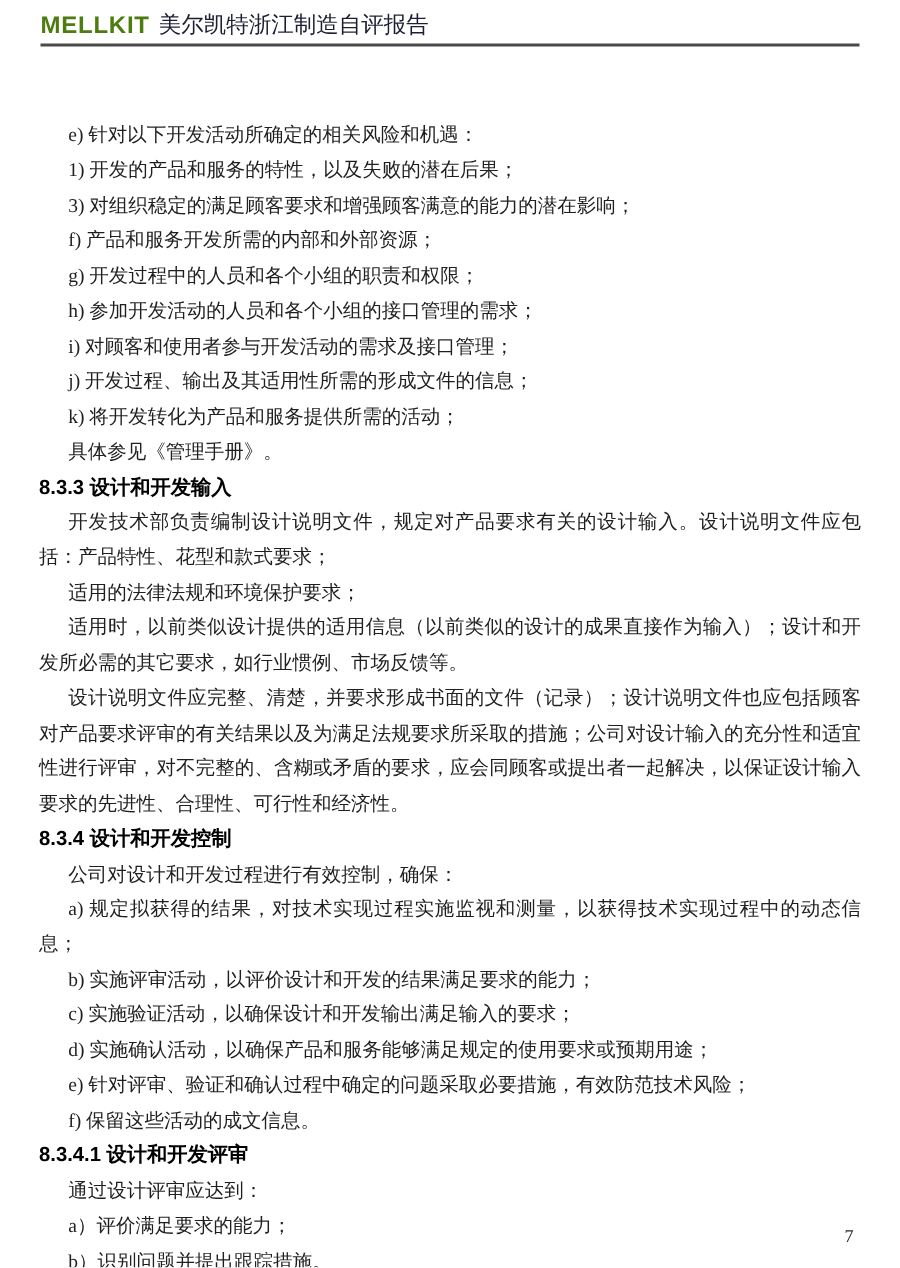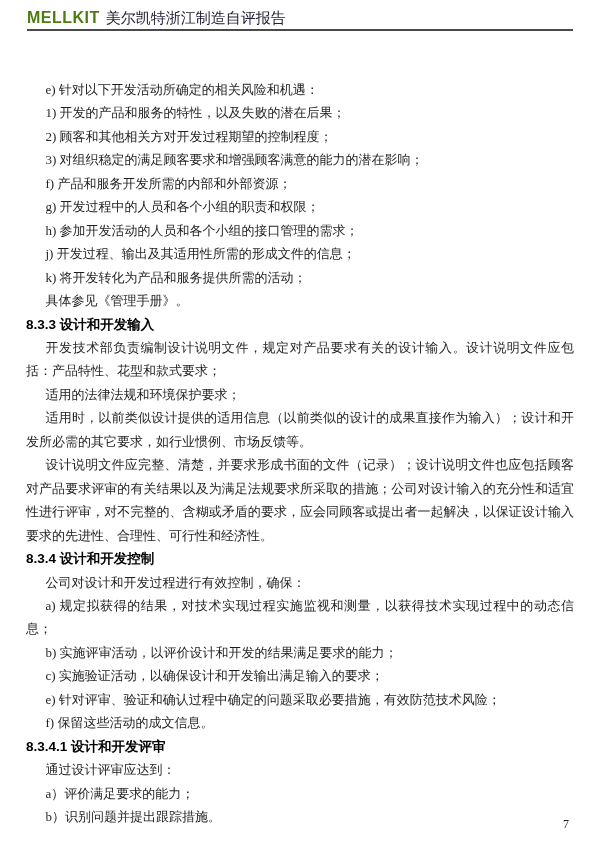--- a/index.html
+++ b/index.html
@@ -30,21 +30,21 @@
     white-space: nowrap;
   }
   .brand-logo {
     font-family: "Liberation Sans", "DejaVu Sans", sans-serif;
     font-weight: bold;
     font-size: 16px;
     letter-spacing: 0.5px;
     line-height: 18px;
   }
   .header-title {
-    font-family: Liberation Serif, serif;
+    font-family: Liberation Mono, monospace;
     font-size: 15px;
     line-height: 18px;
     font-weight: 500;
   }
   
   .doc-body {
     position: absolute;
     top: 34px;
     left: 26px;
     right: 26px;
@@ -82,38 +82,39 @@
 
   <div class="header" style="border-bottom-color: rgb(74, 74, 74);">
     <span class="brand-logo" style="color: #4d7c0f;">MELLKIT</span>
     <span class="header-title" style="color: rgb(29, 29, 51);">美尔凯特浙江制造自评报告</span>
   </div>
 
   <div class="doc-body" style="color: rgb(31, 31, 31); margin-top: 44px;">
 
   <div class="para">e) 针对以下开发活动所确定的相关风险和机遇：</div>
       <div class="para">1) 开发的产品和服务的特性，以及失败的潜在后果；</div>
-      <div class="para">2) 顾客和其他相关方对开发过程期望的控制程度；</div>
       <div class="para">3) 对组织稳定的满足顾客要求和增强顾客满意的能力的潜在影响；</div>
       <div class="para">f) 产品和服务开发所需的内部和外部资源；</div>
       <div class="para">g) 开发过程中的人员和各个小组的职责和权限；</div>
       <div class="para">h) 参加开发活动的人员和各个小组的接口管理的需求；</div>
+      <div class="para">i) 对顾客和使用者参与开发活动的需求及接口管理；</div>
       <div class="para">j) 开发过程、输出及其适用性所需的形成文件的信息；</div>
       <div class="para">k) 将开发转化为产品和服务提供所需的活动；</div>
       <div class="para">具体参见《管理手册》。</div>
       <div class="heading">8.3.3 设计和开发输入</div>
       <div class="para">开发技术部负责编制设计说明文件，规定对产品要求有关的设计输入。设计说明文件应包括：产品特性、花型和款式要求；</div>
       <div class="para">适用的法律法规和环境保护要求；</div>
       <div class="para">适用时，以前类似设计提供的适用信息（以前类似的设计的成果直接作为输入）；设计和开发所必需的其它要求，如行业惯例、市场反馈等。</div>
       <div class="para">设计说明文件应完整、清楚，并要求形成书面的文件（记录）；设计说明文件也应包括顾客对产品要求评审的有关结果以及为满足法规要求所采取的措施；公司对设计输入的充分性和适宜性进行评审，对不完整的、含糊或矛盾的要求，应会同顾客或提出者一起解决，以保证设计输入要求的先进性、合理性、可行性和经济性。</div>
       <div class="heading">8.3.4 设计和开发控制</div>
       <div class="para">公司对设计和开发过程进行有效控制，确保：</div>
       <div class="para">a) 规定拟获得的结果，对技术实现过程实施监视和测量，以获得技术实现过程中的动态信息；</div>
       <div class="para">b) 实施评审活动，以评价设计和开发的结果满足要求的能力；</div>
       <div class="para">c) 实施验证活动，以确保设计和开发输出满足输入的要求；</div>
+      <div class="para">d) 实施确认活动，以确保产品和服务能够满足规定的使用要求或预期用途；</div>
       <div class="para">e) 针对评审、验证和确认过程中确定的问题采取必要措施，有效防范技术风险；</div>
       <div class="para">f) 保留这些活动的成文信息。</div>
       <div class="heading">8.3.4.1 设计和开发评审</div>
       <div class="para">通过设计评审应达到：</div>
       <div class="para">a）评价满足要求的能力；</div>
       <div class="para">b）识别问题并提出跟踪措施。</div>
     </div>
 
   <div class="footer">7</div>
 

